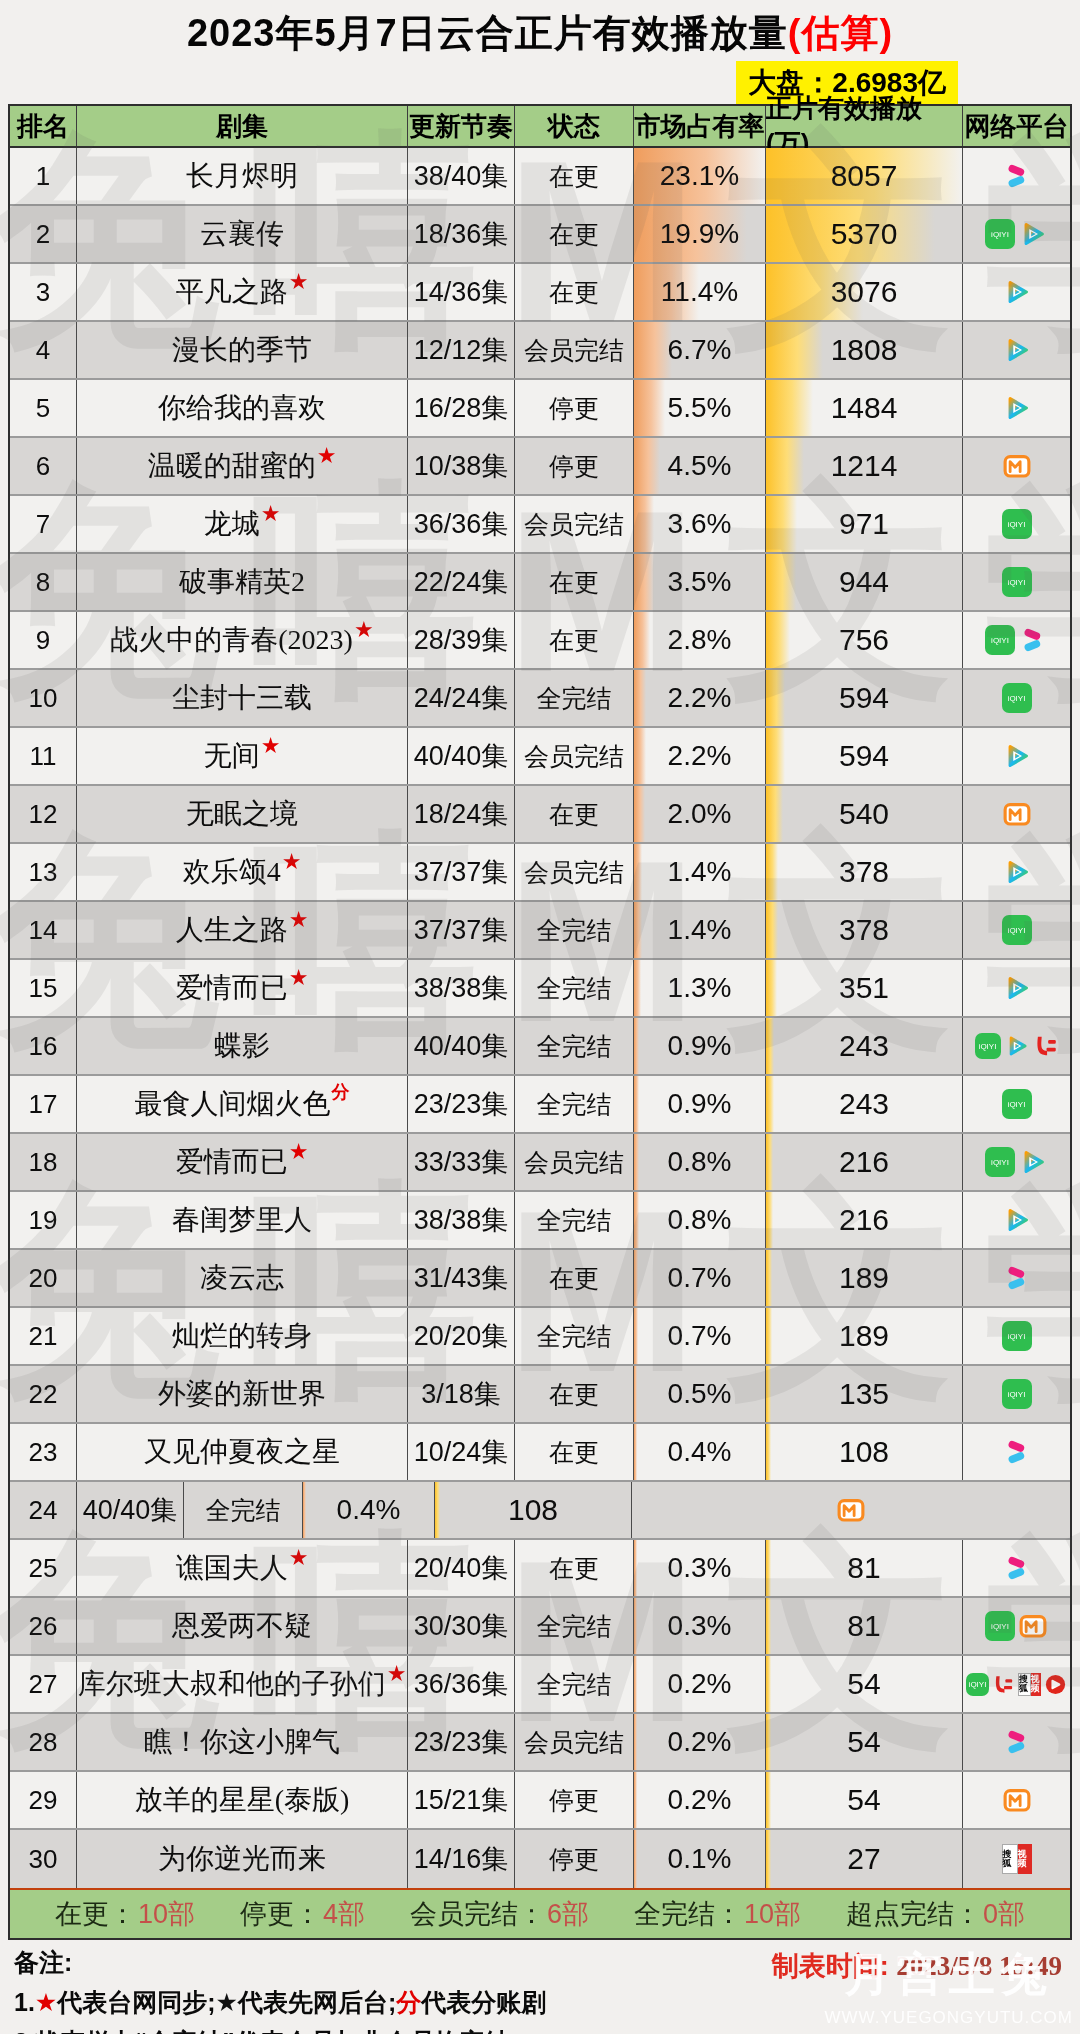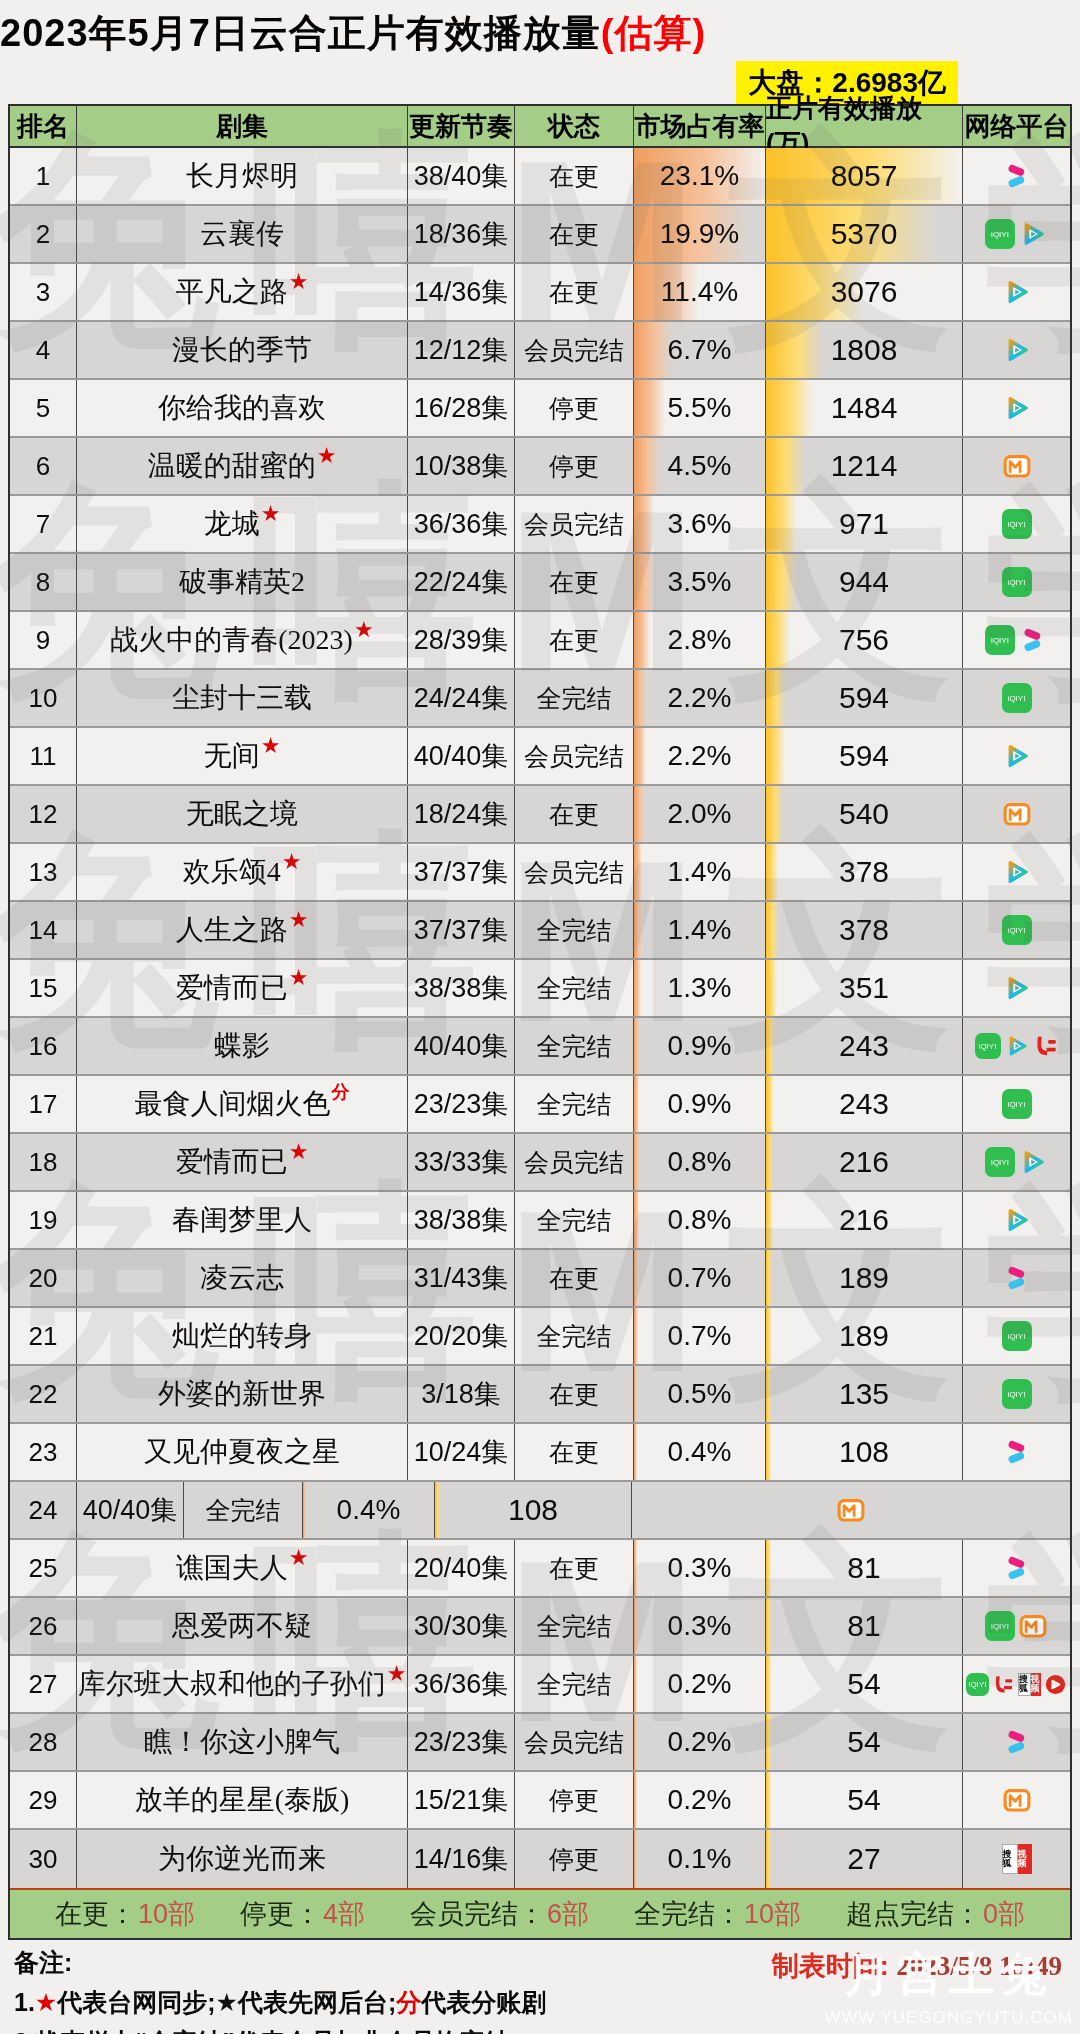--- a/index.html
+++ b/index.html
@@ -2,21 +2,21 @@
 <html><head>
 <meta charset="utf-8">
 <style>
   html,body{margin:0;padding:0;}
   .page{
     position:relative;width:1080px;height:2034px;background:#f2f0ee;
     font-family:"Liberation Sans","DejaVu Sans",sans-serif;overflow:hidden;
     --green:#a4cd88; --yellow:#fff100; --rowlight:#f2f1ef; --rowdark:#d8d6d4;
     --sharebar:#f0a264; --playbar:#fdc32a;
   }
-  .title-row{position:absolute;top:8px;left:0;width:100%;text-align:left;
+  .title-row{position:absolute;top:8px;left:0;width:100%;text-align:center;
     font-size:38px;font-weight:bold;color:#060606;letter-spacing:1px;}
   .title-suffix{color:#fe0000;}
   .dapan{position:absolute;top:61px;right:122px;background:var(--yellow);
     padding:3px 12px;font-size:28px;font-weight:bold;color:#000;}
   .table-wrap{position:absolute;left:8px;right:8px;top:104px;border:2px solid #2e2e2e;background:#fff;}
   .thead{display:flex;height:40px;background:var(--green);border-bottom:2px solid #2e2e2e;}
   .th{display:flex;align-items:center;justify-content:center;font-weight:bold;
     font-size:26px;color:#000;border-right:1px solid #3c3c3c;box-sizing:border-box;}
   .th:last-child{border-right:none;}
   .c-rank{flex:0 0 67px;} .c-name{flex:0 0 331px;} .c-ep{flex:0 0 107px;}

